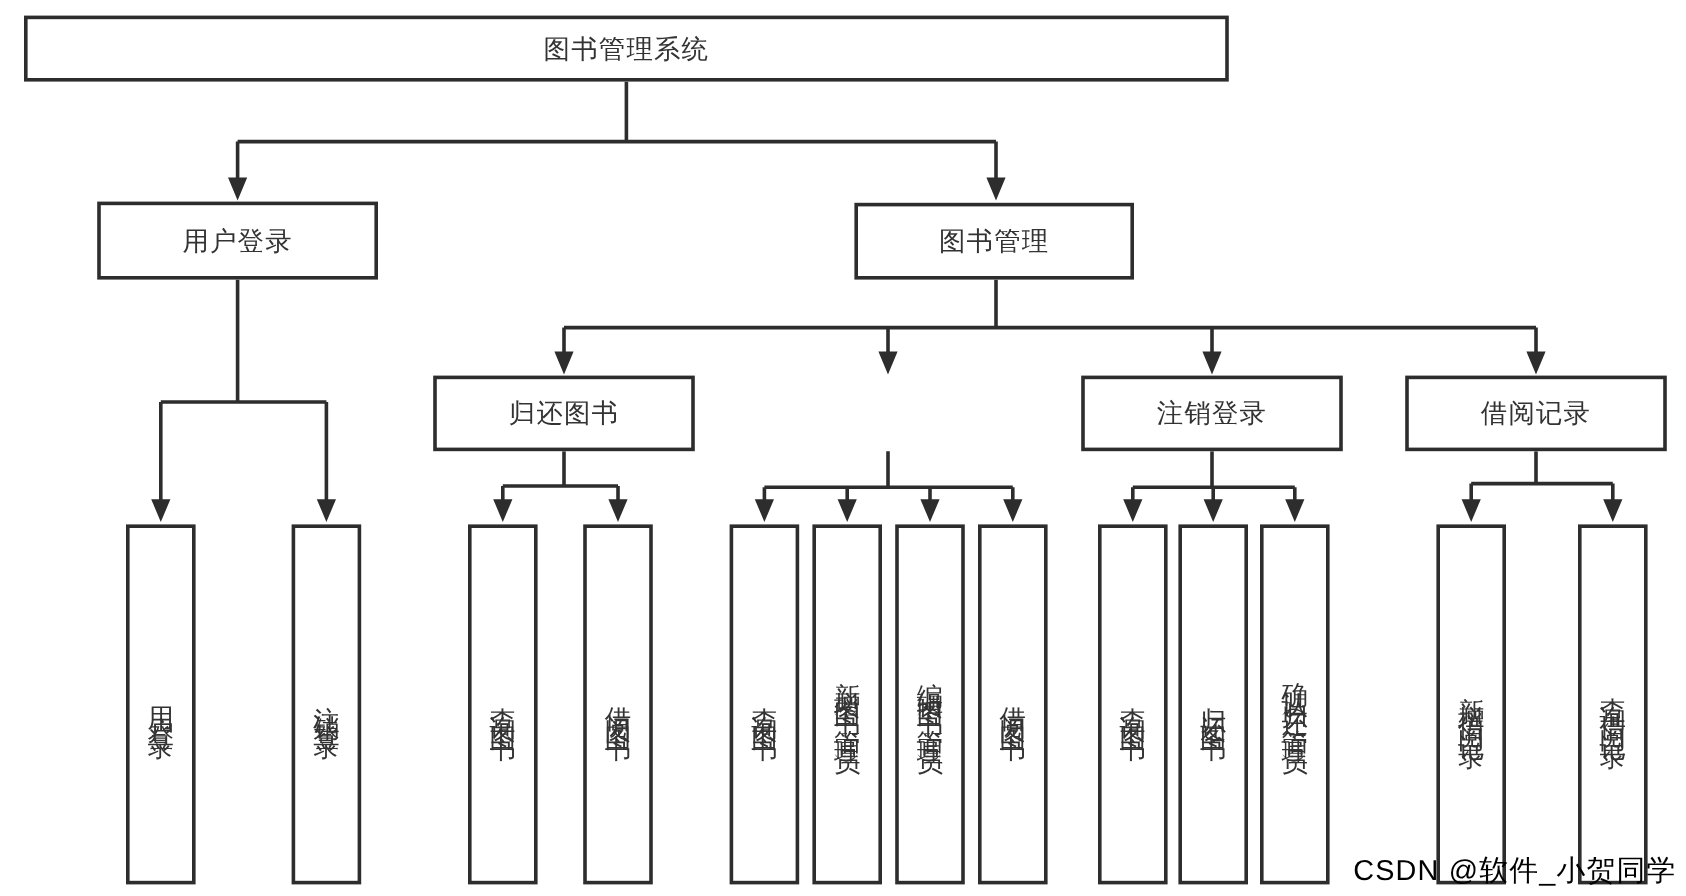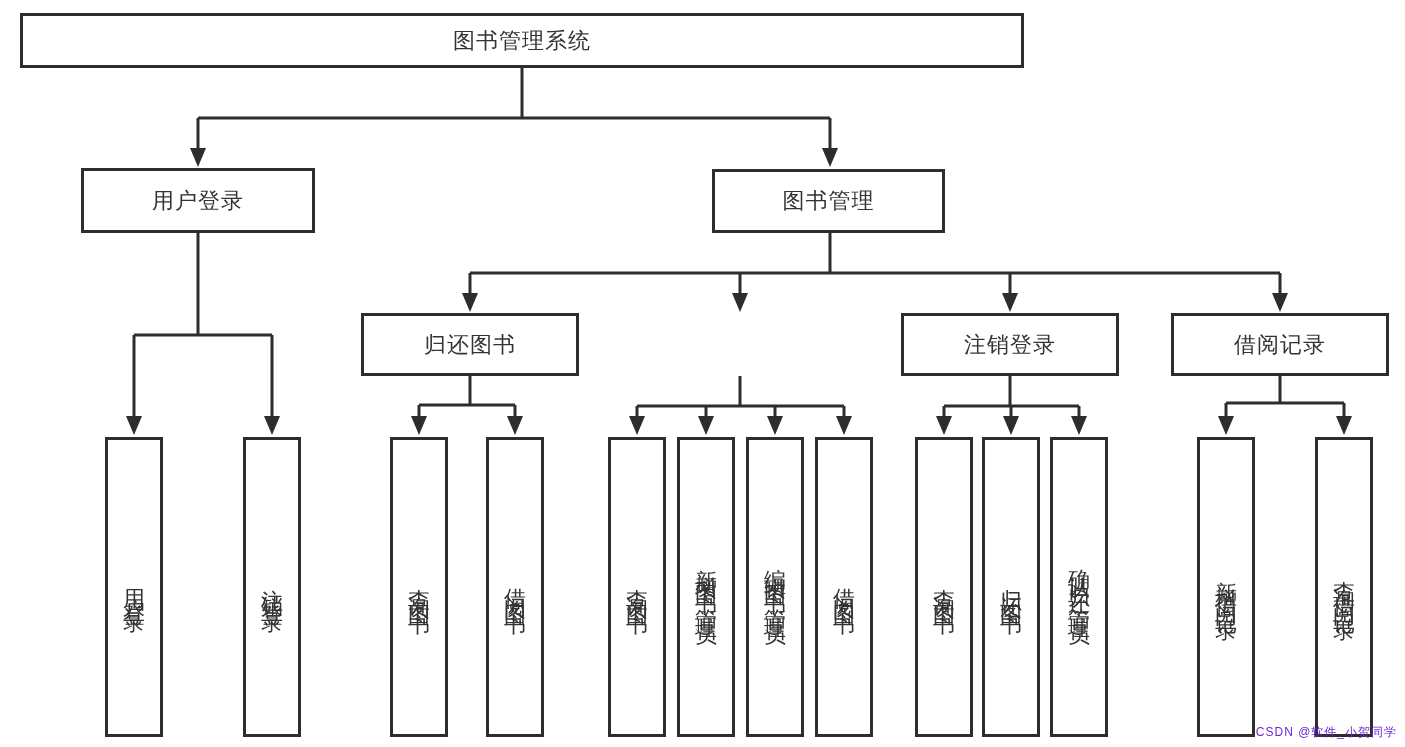--- a/index.html
+++ b/index.html
@@ -34,22 +34,22 @@
     writing-mode:vertical-rl;
     text-orientation:mixed;
     font-size:22px;color:#333333;
     letter-spacing:8px;
     line-height:1;
     white-space:nowrap;
   }
   #watermark{
     position:absolute;
     right:8px;bottom:6px;
-    font-size:12px;
-    color:#6d28d9;
+    font-size:24px;
+    color:#000000;
     letter-spacing:1px;
     white-space:nowrap;
   }
 </style>
 </head>
 <body>
 
 <div id="canvas">
 
   <svg id="connectors" viewBox="0 0 1405 747" xmlns="http://www.w3.org/2000/svg">

